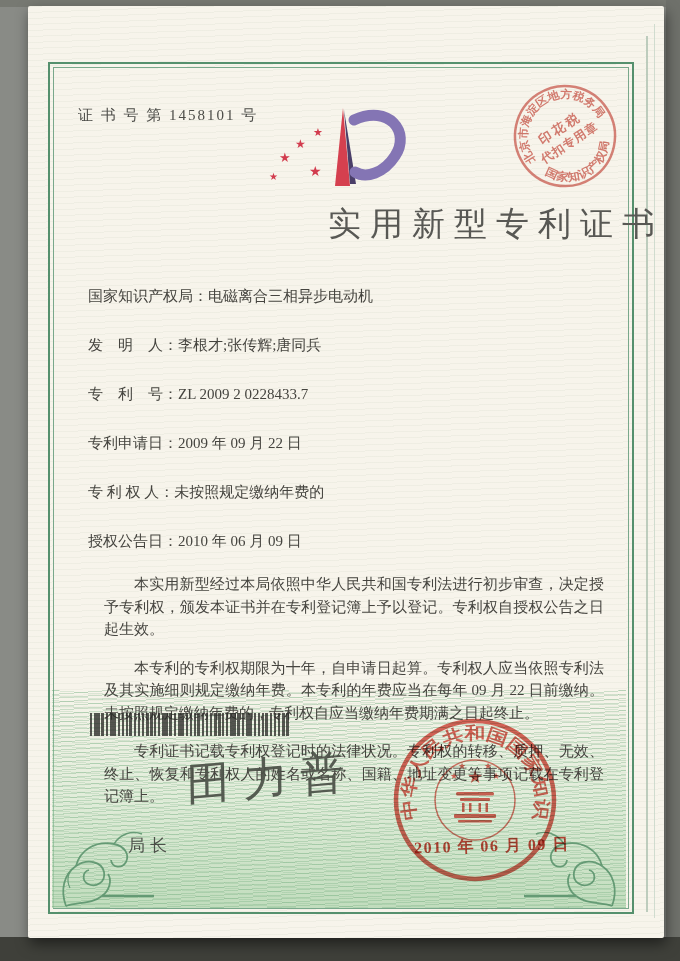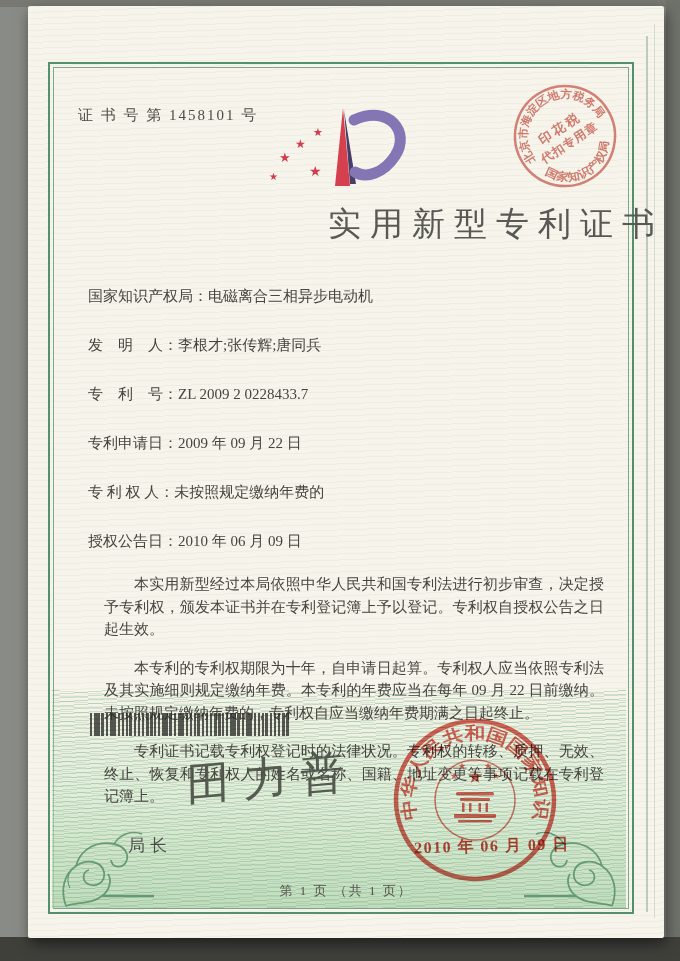--- a/index.html
+++ b/index.html
@@ -178,14 +178,13 @@
         <textPath href="#taxTop" startOffset="2">北京市海淀区地方税务局</textPath>
       </text>
       <text font-size="11" font-weight="bold" fill="#d06055" textLength="86" lengthAdjust="spacingAndGlyphs">
         <textPath href="#taxBottom" startOffset="2">国家知识产权局</textPath>
       </text>
       <text x="75" y="70" font-size="13" letter-spacing="3" text-anchor="middle" fill="#d06055" font-weight="bold">印花税</text>
       <text x="75" y="87" font-size="12" letter-spacing="1" text-anchor="middle" fill="#d06055" font-weight="bold">代扣专用章</text>
     </g>
   </svg>
 
-  <div class="abs footer">第 1 页 （共 1 页）</div>
 </div>
 
 </body></html>

